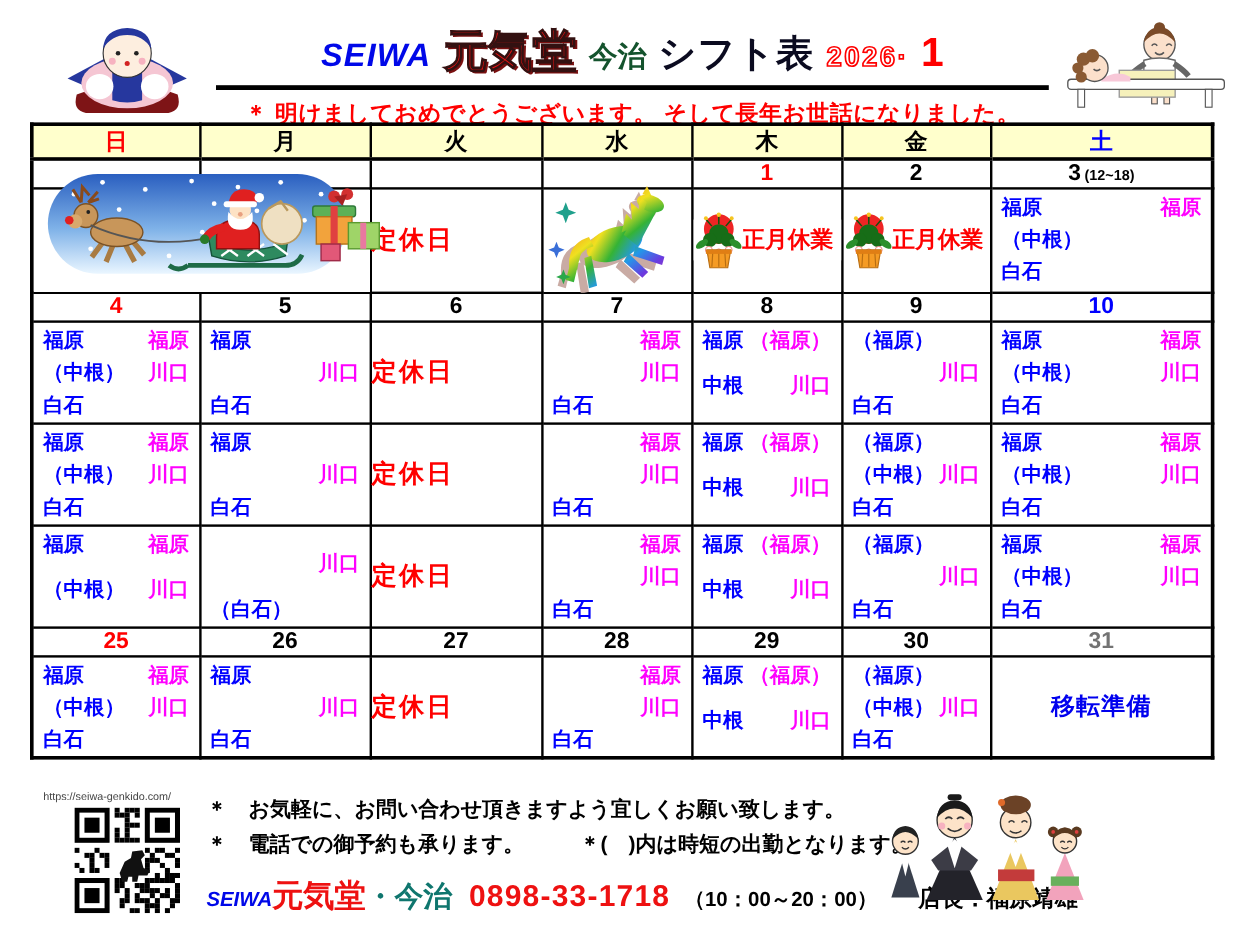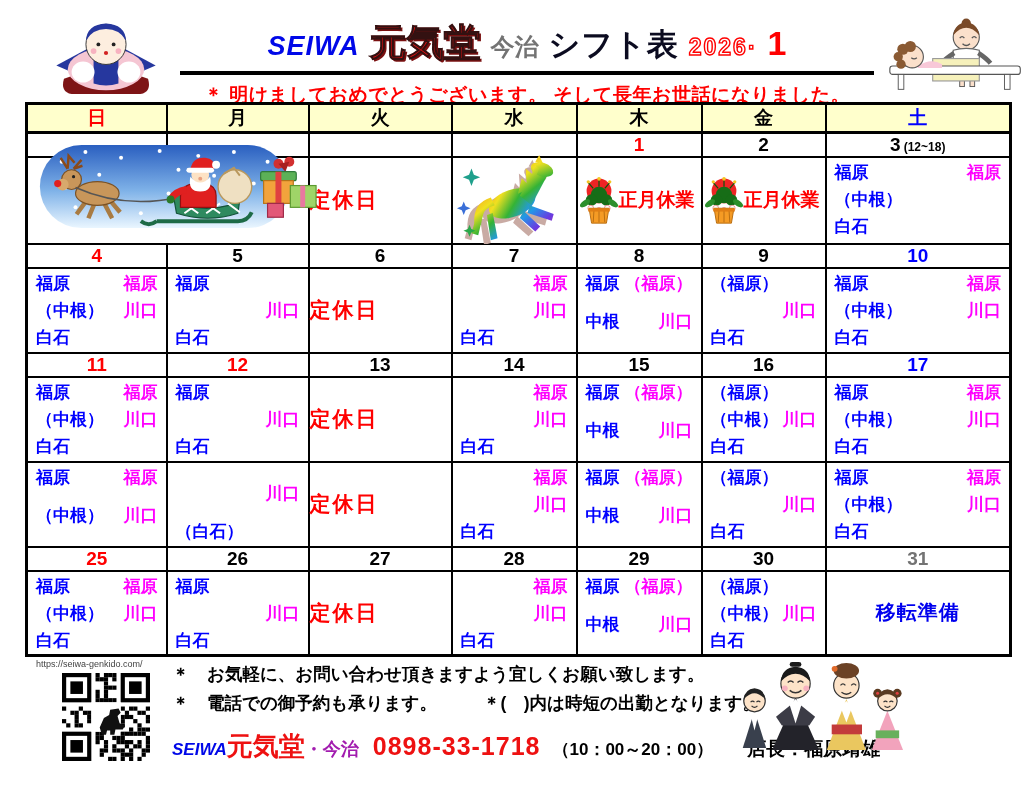--- a/index.html
+++ b/index.html
@@ -6,21 +6,21 @@
   html,body{width:1036px;height:790px;background:#fff;overflow:hidden;}
   body{font-family:"Liberation Sans","DejaVu Sans",sans-serif;font-weight:bold;position:relative;color:#000;}
 
   
   .hdr{position:absolute;top:4px;left:48px;right:8px;height:98px;display:flex;align-items:flex-start;}
   .doll{width:120px;flex:none;margin-top:6px;}
   .titlewrap{flex:1;display:flex;flex-direction:column;align-items:center;}
   .titleline{display:flex;align-items:baseline;gap:10px;margin-top:14px;white-space:nowrap;}
   .t-brand{color:#0008e8;font-style:italic;font-size:27px;letter-spacing:1px;}
   .t-store{color:#ee1111;font-size:37px;-webkit-text-stroke:1px #331111;text-shadow:2px 2px 0 #7a1010;}
-  .t-city{color:#737373;font-size:24px;}
+  .t-city{color:#14532d;font-size:24px;}
   .t-doc{color:#0b0b20;font-size:31px;letter-spacing:1px;}
   .t-year{font-size:23px;color:#fff;-webkit-text-stroke:1.4px #ff0000;letter-spacing:2px;}
   .t-month{font-size:34px;color:#ff0000;}
   .rule{width:694px;height:4px;background:#000;margin-top:3px;}
   .greeting{color:#ff0000;font-size:19px;margin-top:7px;letter-spacing:.5px;white-space:nowrap;}
   .massage{width:142px;flex:none;margin-top:8px;}
 
   
   table.cal{position:absolute;left:25px;top:102px;width:984px;border-collapse:collapse;table-layout:fixed;border:3px solid #000;}
   .cal th,.cal td{border:2px solid #000;padding:0;}
@@ -46,21 +46,21 @@
 
   
   .ftr{position:absolute;left:0;top:656px;width:909px;height:110px;}
   .url{position:absolute;left:36px;top:3px;font-size:9px;color:#444;font-weight:normal;}
   svg.qr{position:absolute;left:62px;top:17px;}
   .notes{position:absolute;left:172px;top:4px;font-size:17.5px;line-height:29px;white-space:nowrap;}
   .n3gap{display:inline-block;width:46px;}
   .contact{position:absolute;left:172px;top:73px;display:flex;align-items:baseline;white-space:nowrap;}
   .c-brand{color:#0008e8;font-style:italic;font-size:17px;}
   .c-store{color:#ee1111;font-size:26px;}
-  .c-city{color:#a21caf;font-size:18px;}
+  .c-city{color:#0f766e;font-size:24px;}
   .c-phone{color:#ee1111;font-size:25px;letter-spacing:1px;margin-left:14px;}
   .c-hours{font-size:17px;margin-left:12px;}
   .c-manager{font-size:19px;margin-left:34px;}
   .family{position:absolute;right:4px;top:-4px;}
 </style>
 </head>
 <body>
 
 <header class="hdr">
   <div class="doll">
@@ -434,29 +434,20 @@
             <div class="sline">
               <span style="color: rgb(0, 0, 255);">（中根）</span>
               <span style="color: rgb(255, 0, 255);">川口</span>
             </div>
             <div class="sline">
               <span style="color: rgb(0, 0, 255);">白石</span>
               <span></span>
             </div>
           </div>
         </td>
-      </tr>
-      <tr class="drow">
-        <td><span style="color: rgb(255, 0, 0);">11</span></td>
-        <td><span style="color: rgb(255, 0, 0);">12</span></td>
-        <td><span style="color: rgb(0, 0, 0);">13</span></td>
-        <td><span style="color: rgb(0, 0, 0);">14</span></td>
-        <td><span style="color: rgb(0, 0, 0);">15</span></td>
-        <td><span style="color: rgb(0, 0, 0);">16</span></td>
-        <td><span style="color: rgb(0, 0, 255);">17</span></td>
       </tr>
       <tr class="crow">
         <td>
           <div class="shiftbox">
             <div class="sline">
               <span style="color: rgb(0, 0, 255);">福原</span>
               <span style="color: rgb(255, 0, 255);">福原</span>
             </div>
             <div class="sline">
               <span style="color: rgb(0, 0, 255);">（中根）</span>

